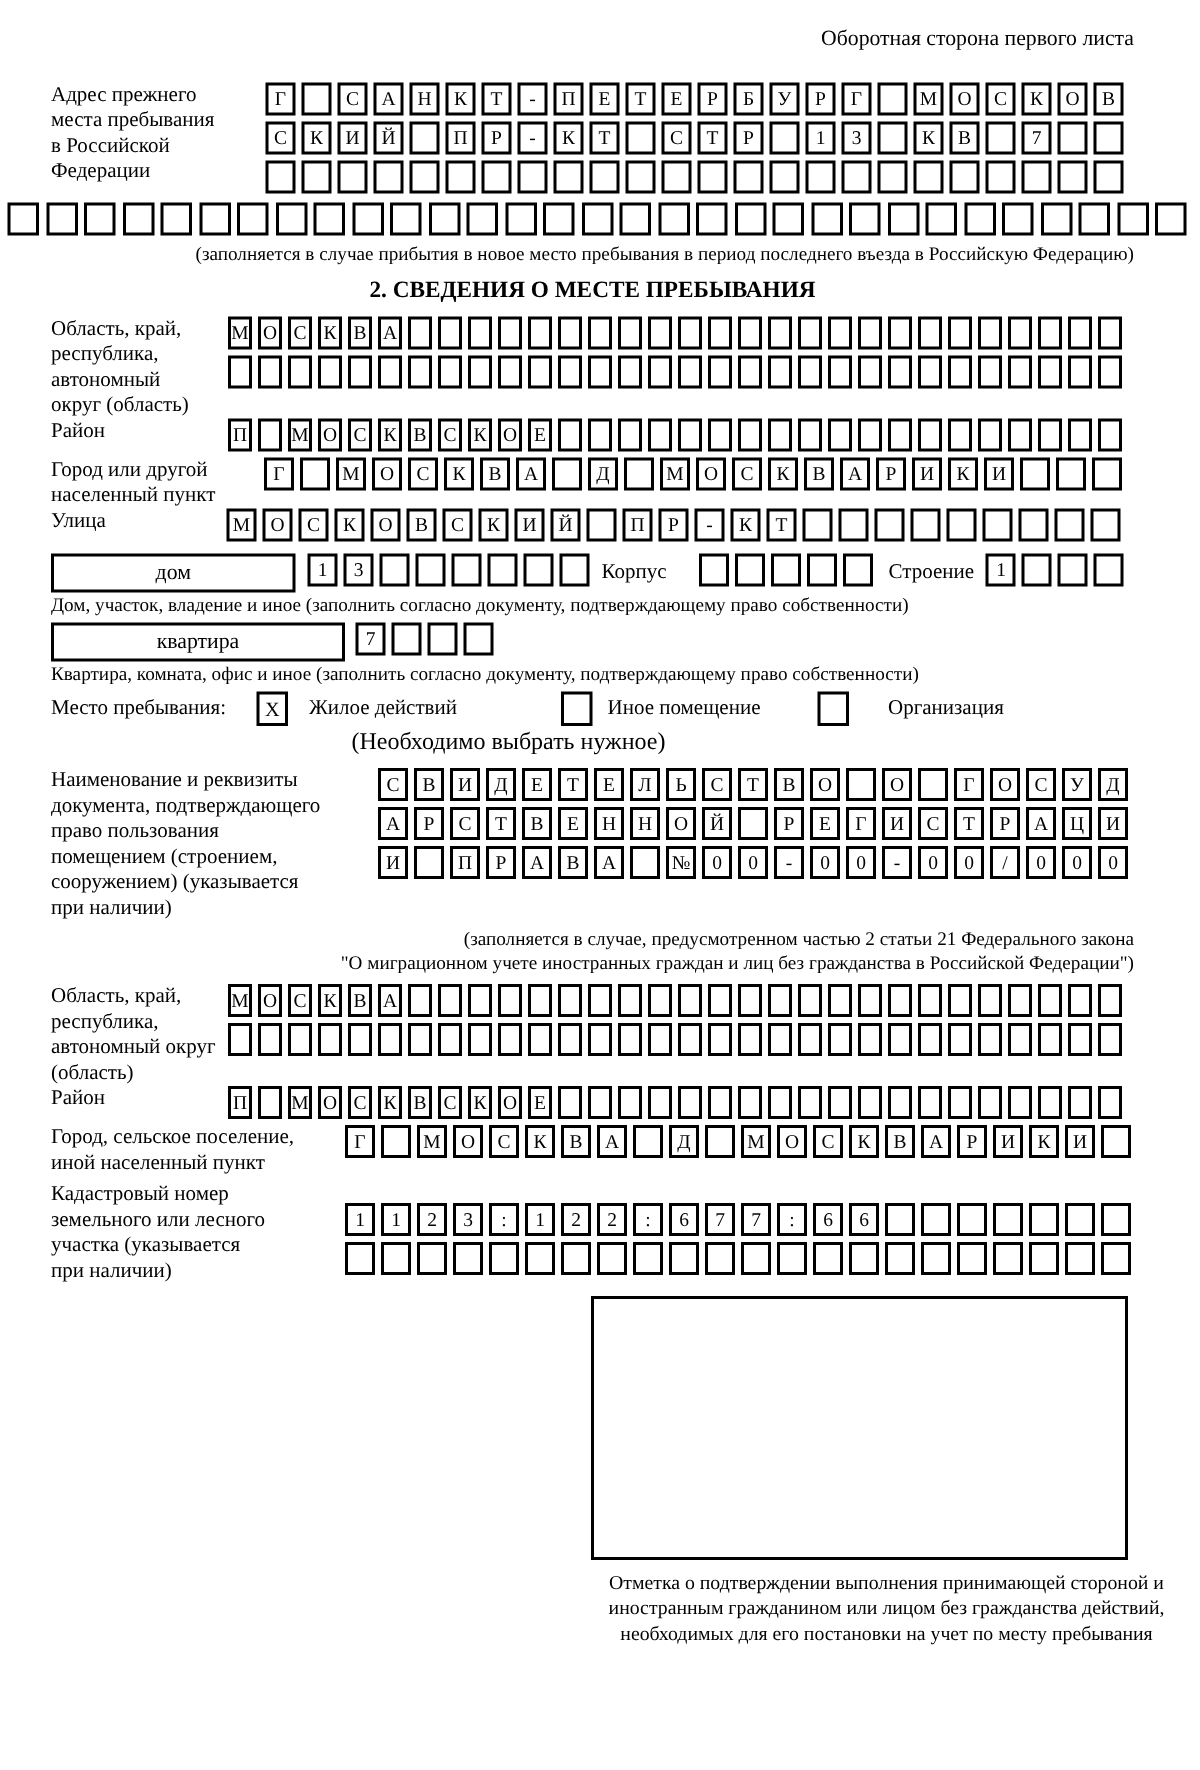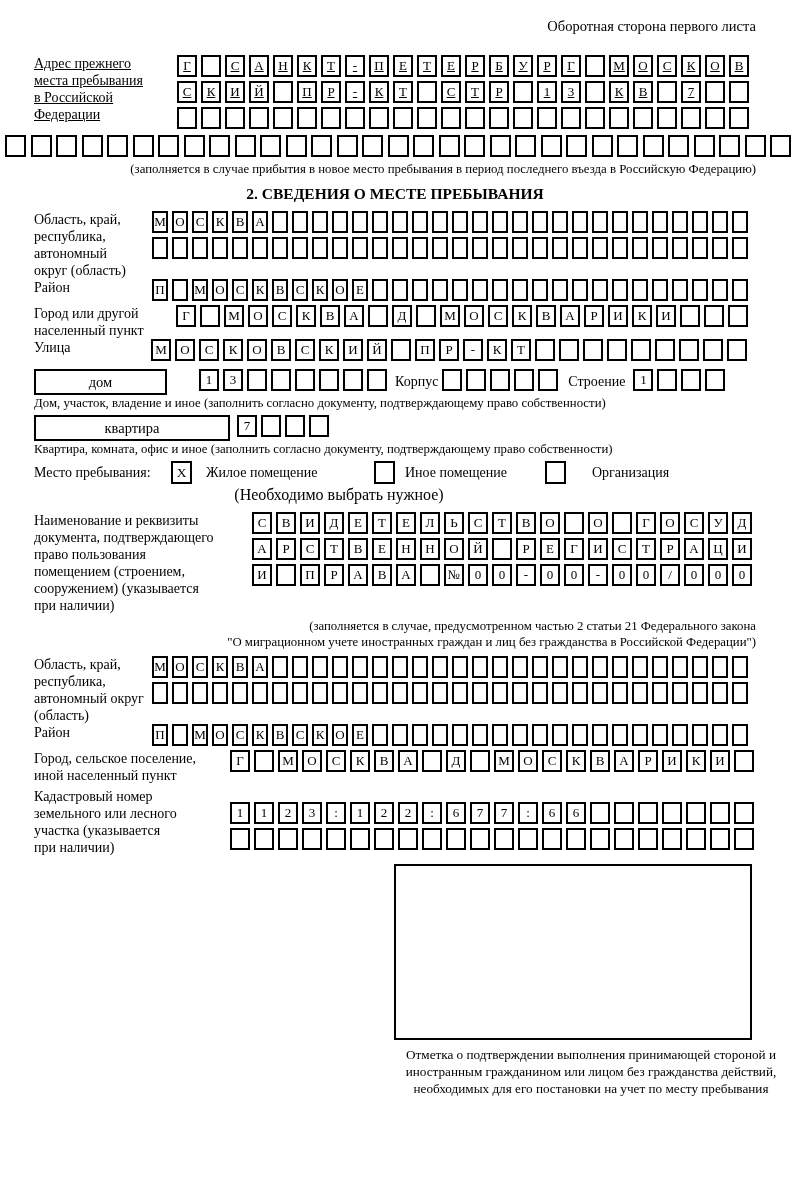--- a/index.html
+++ b/index.html
@@ -28,27 +28,27 @@
   .full31 .cell { margin-right: 0; width: 21px; }
 
   .caption { font-size: 12.8px; line-height: 16px; }
   .caption.center { text-align: right; }
   .sec-title { text-align: center; font-weight: bold; font-size: 15.5px; margin-top: 8px; }
 
   .w143 { width: 143px; } .w118 { width: 118px; } .w142 { width: 142px; }
   .w117 { width: 117px; } .w218 { width: 218px; } .w196 { width: 196px; }
 
   .mt4 { margin-top: 4px; } .mt6 { margin-top: 6px; } .mt8 { margin-top: 8px; }
-  .mt14 { margin-top: 14px; } .mt20 { margin-top: 20px; text-decoration: underline; }
+  .mt14 { margin-top: 14px; } .mt20 { margin-top: 20px; }
 
   .labelbox {
     border: 2px solid #000; height: 26px; display: flex; align-items: center;
     justify-content: center; font-size: 14.5px; flex: 0 0 auto;
   }
-  .labelbox.dom { width: 133px; margin-right: 32px; }
+  .labelbox.dom { width: 163px; margin-right: 8px; }
   .labelbox.apt { width: 196px; margin-right: 7px; }
   .inline-label { font-size: 14px; line-height: 26px; flex: 0 0 auto; }
 
   .chk-row { display: flex; align-items: center; font-size: 14px; }
   .chk-box {
     width: 21px; height: 23px; border: 2px solid #000; text-align: center;
     font-size: 13.5px; line-height: 19px; flex: 0 0 auto;
   }
   .note-center { width: 610px; text-align: center; font-size: 16px; margin-top: 2px; }
 
@@ -364,21 +364,21 @@
     <div class="cellrow">
         <span class="cell">1</span>
         <span class="cell">3</span>
         <span class="cell"></span>
         <span class="cell"></span>
         <span class="cell"></span>
         <span class="cell"></span>
         <span class="cell"></span>
         <span class="cell"></span>
       </div>
-    <div class="inline-label" style="margin-left:8px; margin-right:4px;">Корпус</div>
+    <div class="inline-label" style="margin-left:8px; margin-right:22px;">Корпус</div>
     <div class="cellrow">
         <span class="cell"></span>
         <span class="cell"></span>
         <span class="cell"></span>
         <span class="cell"></span>
         <span class="cell"></span>
       </div>
     <div class="inline-label" style="margin-left:10px; margin-right:8px;">Строение</div>
     <div class="cellrow">
         <span class="cell">1</span>
@@ -396,21 +396,21 @@
         <span class="cell"></span>
         <span class="cell"></span>
         <span class="cell"></span>
       </div>
   </div>
   <div class="caption">Квартира, комната, офис и иное (заполнить согласно документу, подтверждающему право собственности)</div>
 
   <div class="chk-row mt4">
     <span style="width:137px;">Место пребывания:</span>
     <span class="chk-box">X</span>
-    <span style="margin-left:14px; width:131px;">Жилое помещение</span>
+    <span style="margin-left:14px; width:131px;">Жилое действий</span>
     <span class="chk-box" style="margin-left:37px;"></span>
     <span style="margin-left:10px; width:122px;">Иное помещение</span>
     <span class="chk-box" style="margin-left:18px;"></span>
     <span style="margin-left:26px;">Организация</span>
   </div>
   <div class="note-center">(Необходимо выбрать нужное)</div>
 
   <div class="frow mt8">
     <div class="flabel w218">Наименование и реквизиты
 документа, подтверждающего

